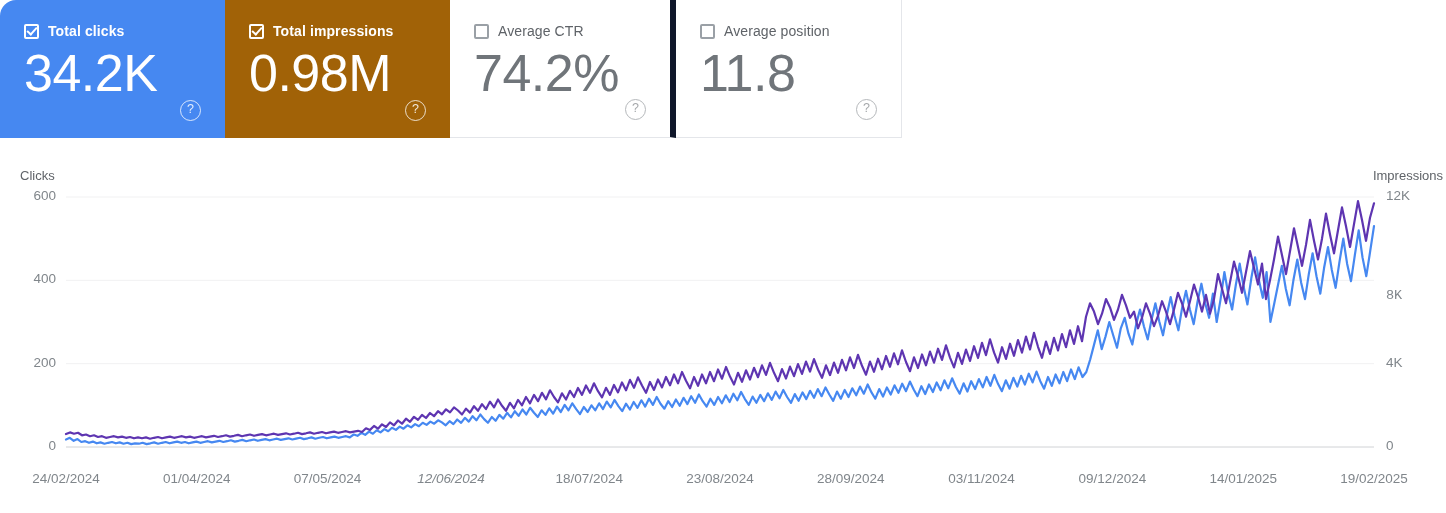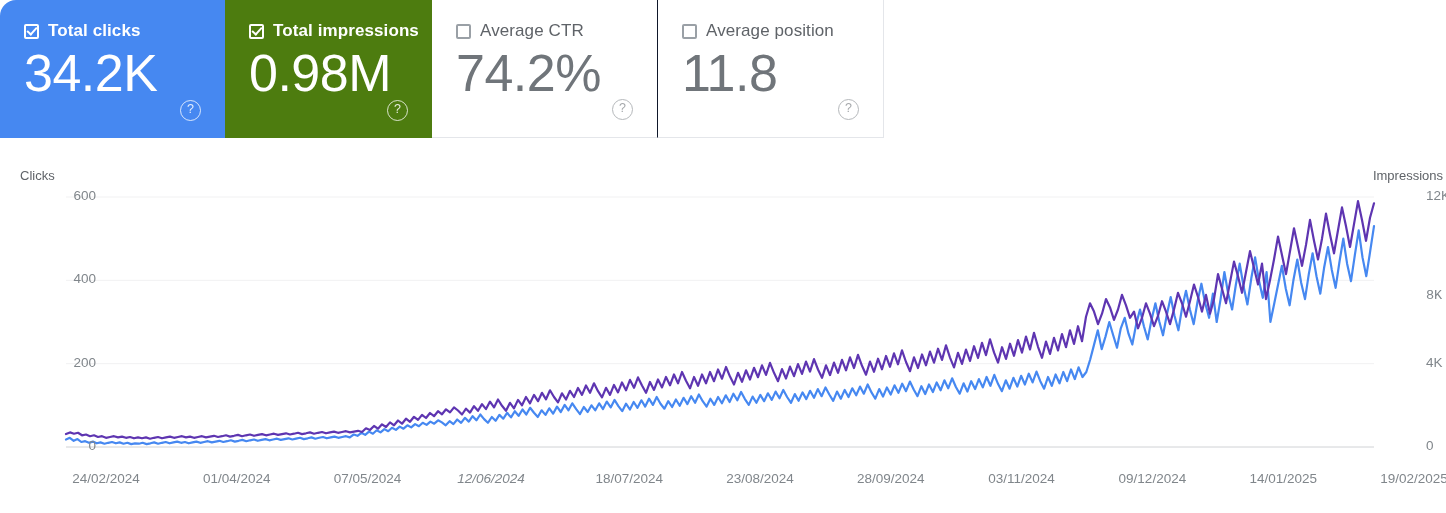--- a/index.html
+++ b/index.html
@@ -26,34 +26,34 @@
     border-top-left-radius: 16px;
     overflow: hidden;
     background: #fff;
   }
   .metric-card {
     position: relative;
     box-sizing: border-box;
     padding: 22px 0 0 24px;
     height: 138px;
     background: #ffffff;
-    border-right: 1px solid #0f172a;
+    border-right: 6px solid #0f172a;
     border-bottom: 1px solid #e4e6ea;
     cursor: pointer;
     user-select: none;
   }
   .metric-card.card-clicks {
     width: 225px;
     background: #4688f1;
     border-right: none;
     border-bottom: none;
   }
   .metric-card.card-impressions {
-    width: 207px;
-    background: #4d7c0f;
+    width: 225px;
+    background: #a16207;
     border-right: none;
     border-bottom: none;
   }
   .metric-card.card-ctr   { width: 226px; }
   .metric-card.card-pos   { width: 226px; border-right: 1px solid #e4e6ea; }
 
   .card-head {
     display: flex;
     align-items: center;
     gap: 9px;
@@ -76,21 +76,21 @@
     position: absolute;
     left: 3px;
     top: -0.5px;
     width: 4px;
     height: 8px;
     border: solid #ffffff;
     border-width: 0 2px 2px 0;
     transform: rotate(42deg);
   }
   .card-label {
-    font-size: 17px;
+    font-size: 14px;
     font-weight: bold;
     color: #ffffff;
     letter-spacing: .1px;
     white-space: nowrap;
     text-align: center;
   }
   .metric-card.unsel .card-label {
     color: #5f6368;
     font-weight: normal;
   }
@@ -144,21 +144,20 @@
     white-space: nowrap;
   }
   #left-axis-title  { left: 20px;  top: 30px; }
   #right-axis-title { right: 3px;  top: 30px; }
 
   .tick-label {
     position: absolute;
     font-size: 13.5px;
     color: #80868b;
     white-space: nowrap;
-    padding-left: 40px;
   }
   .tick-left  { text-align: right; width: 56px; }
   .tick-right { text-align: left;  width: 56px; }
   .tick-x     { text-align: center; width: 130px; font-size: 13.5px; color: #80868b; }
 
   #bottom-rounded {
     position: absolute;
     left: 0;
     bottom: 0;
     width: 1446px;

